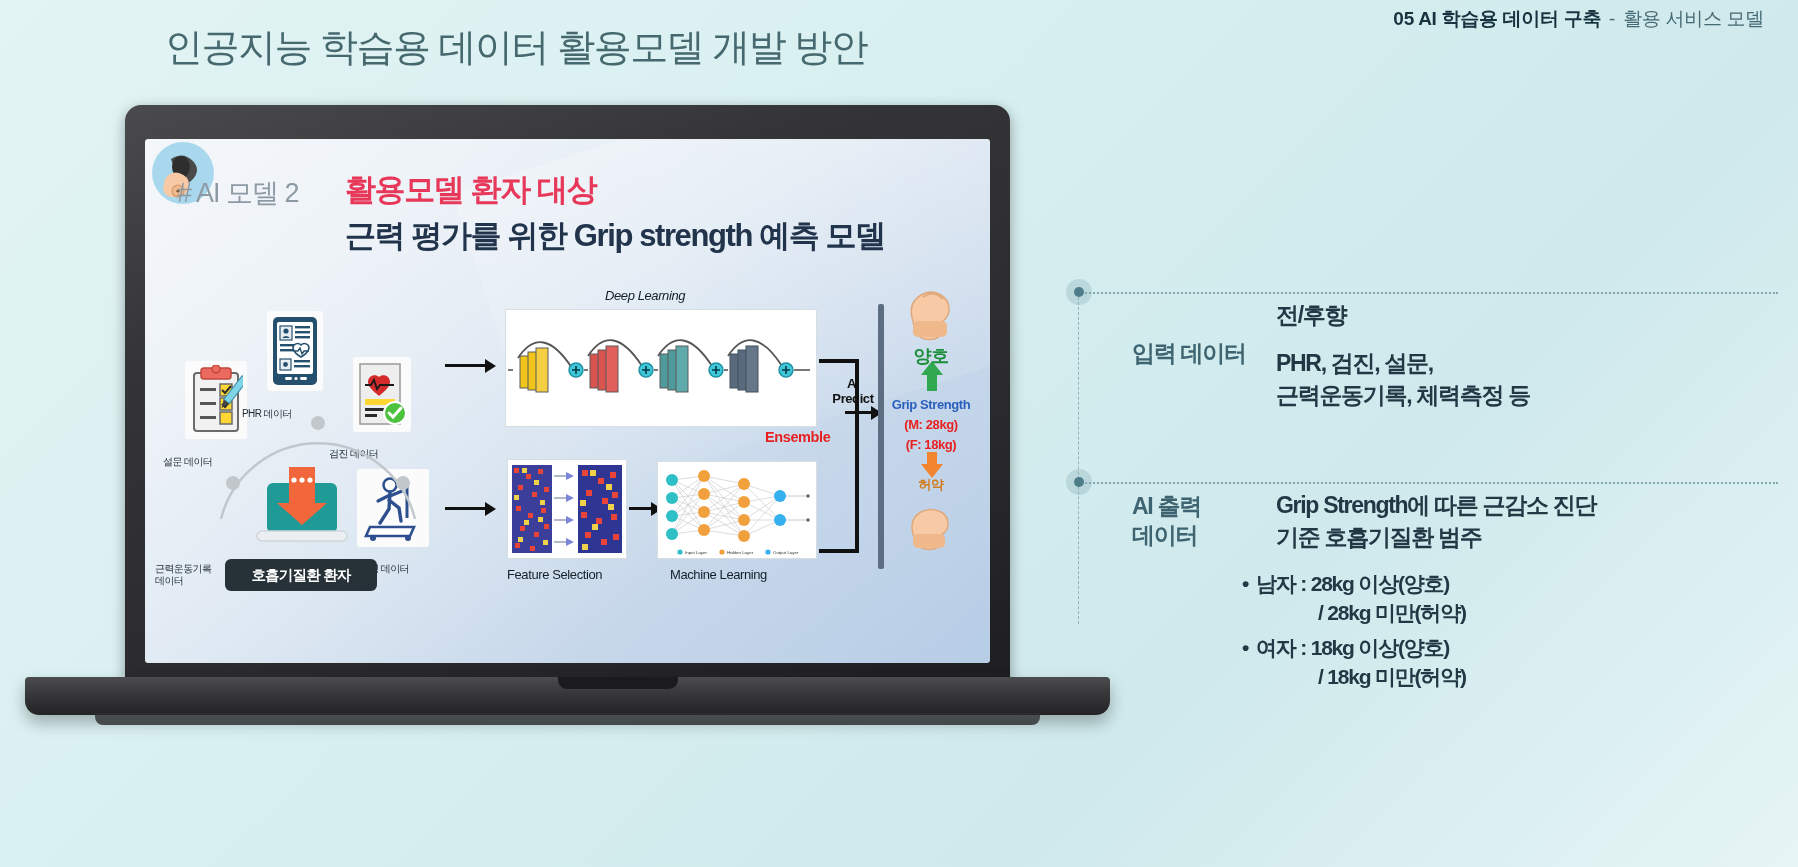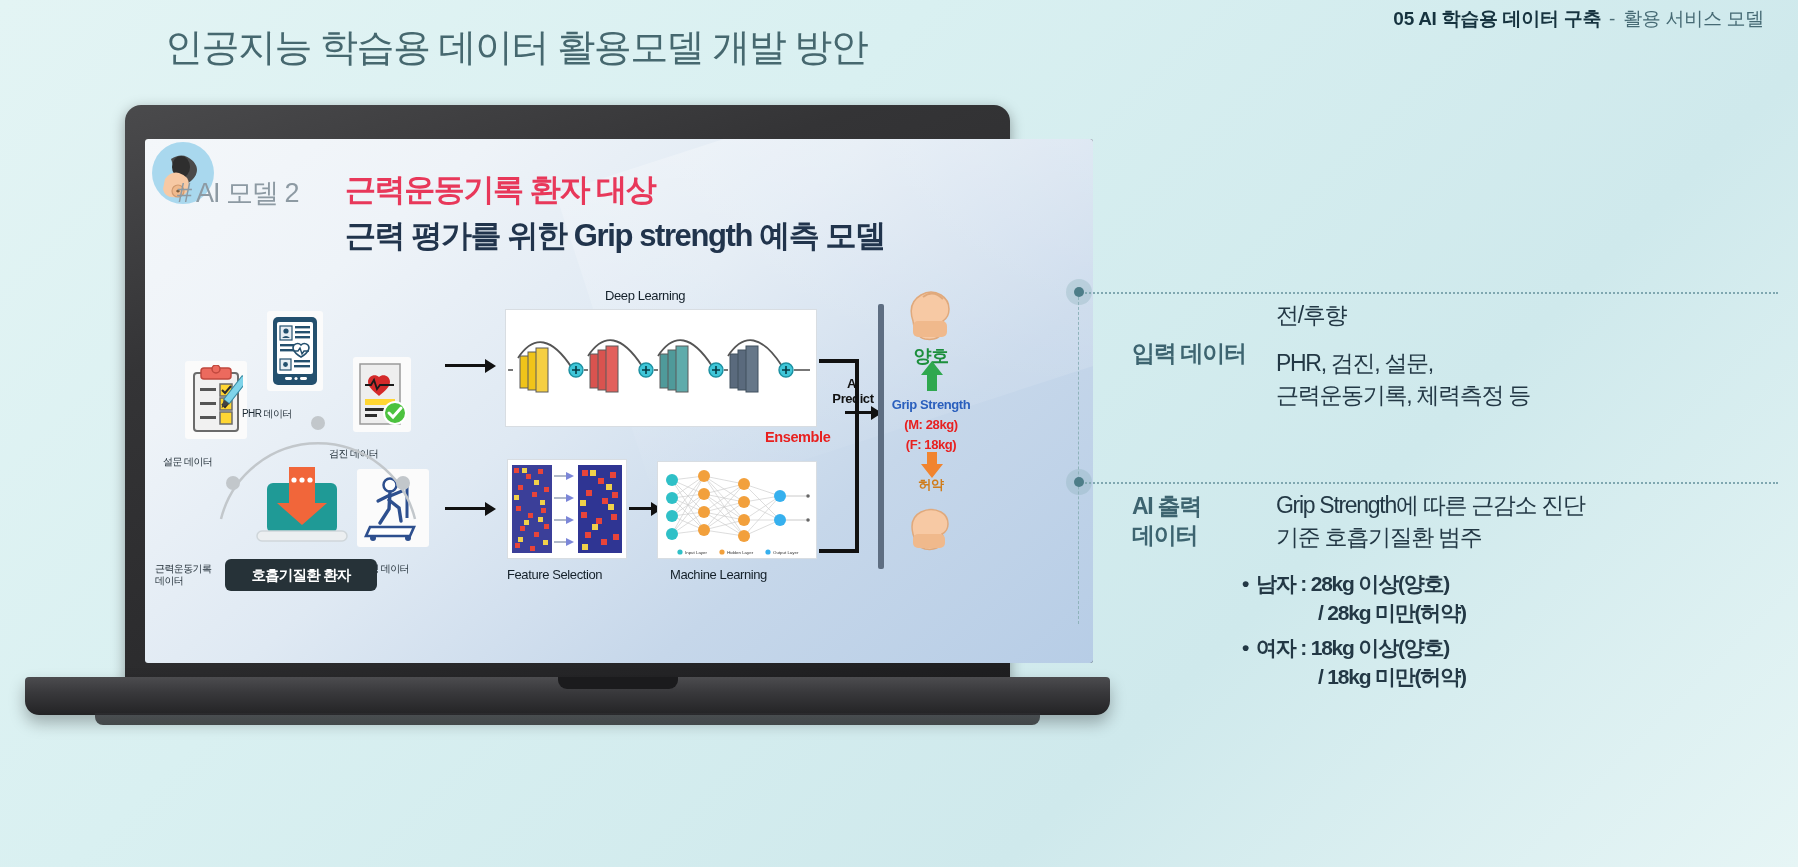--- a/index.html
+++ b/index.html
@@ -28,21 +28,21 @@
 
   
   #laptop { position: absolute; left: 125px; top: 105px; width: 985px; height: 625px; }
   #laptop-lid {
     position: absolute; left: 0; top: 0; width: 885px; height: 578px;
     background: linear-gradient(160deg,#4a4a4c 0%, #343436 30%, #2a2a2c 70%, #1e1e20 100%);
     border-radius: 16px 16px 6px 6px;
     box-shadow: 0 4px 14px rgba(0,0,0,.35);
   }
   #laptop-bezel-inner {
-    position: absolute; left: 20px; top: 34px; width: 948px; height: 524px;
+    position: absolute; left: 20px; top: 34px; width: 845px; height: 524px;
     background: #0c0c0d; border-radius: 3px; overflow: hidden;
   }
   #laptop-screen {
     position: absolute; inset: 0;
     background: linear-gradient(140deg,#f4f7fa 0%, #eef3f8 22%, #dfe9f3 46%, #c6d7ea 72%, #b7cde6 100%);
     overflow: hidden;
   }
   #screen-sheen {
     position: absolute; right: -60px; top: -40px; width: 560px; height: 330px;
     background: linear-gradient(200deg, rgba(255,255,255,0.38), rgba(255,255,255,0));
@@ -160,21 +160,21 @@
   }
   #info-vline {
     position: absolute; left: 18px; top: 22px; width: 0; height: 332px;
     border-left: 1.5px dashed #8fb3bb;
   }
   .info-label {
     position: absolute; left: 72px; font-size: 23px; font-weight: bold;
     color: #3d6470; letter-spacing: -1.3px; line-height: 1.28; white-space: nowrap;
   }
   .info-value {
-    position: absolute; left: 182px; font-size: 23px; font-weight: normal;
+    position: absolute; left: 182px; font-size: 23px; font-weight: bold;
     color: #233845; letter-spacing: -1.3px; line-height: 1.35; white-space: nowrap; padding-left: 34px;
   }
   .info-bullets { position: absolute; left: 182px; font-size: 21px; color: #233845;
     font-weight: bold; letter-spacing: -1.2px; line-height: 1.38; }
   .info-bullets .bl { display: block; white-space: nowrap; }
   .info-bullets .bl .dotb { display:inline-block; width: 14px; }
   .info-bullets .sub { display: block; white-space: nowrap; padding-left: 76px; }
 </style>
 </head>
 <body>
@@ -187,21 +187,21 @@
 
 <div id="page-title">인공지능 학습용 데이터 활용모델 개발 방안</div>
 
 <div id="laptop">
   <div id="laptop-lid">
     <div id="laptop-bezel-inner">
       <div id="laptop-screen">
         <div id="screen-sheen"></div>
 
         <div class="sc-tag"># AI 모델 2</div>
-        <div class="sc-head1">근력운동기록 환자 대상</div>
+        <div class="sc-head1">활용모델 환자 대상</div>
         <div class="sc-head2">근력 평가를 위한 Grip strength 예측 모델</div>
 
         <div class="icon-card" id="ic-survey">
           <svg width="54" height="70" viewBox="0 0 54 70">
             <rect x="5" y="8" width="44" height="58" rx="3" fill="#f1f1f1" stroke="#6b6b6b" stroke-width="2"></rect>
             <rect x="12" y="3" width="30" height="11" rx="3" fill="#ec6a5e" stroke="#c0483e" stroke-width="1.5"></rect>
             <circle cx="27" cy="4" r="4" fill="#ec6a5e" stroke="#c0483e" stroke-width="1.5"></circle>
             <rect x="11" y="23" width="16" height="3" fill="#555"></rect>
             <rect x="11" y="37" width="16" height="3" fill="#555"></rect>
             <rect x="11" y="51" width="16" height="3" fill="#555"></rect>
@@ -304,21 +304,21 @@
           <path d="M18 118 A100 100 0 0 1 212 118" stroke="#c2c7cb" stroke-width="2.5" fill="none"></path>
           <circle cx="115" cy="22" r="7" fill="#c2c7cb"></circle>
           <circle cx="30" cy="82" r="7" fill="#c2c7cb"></circle>
           <circle cx="200" cy="82" r="7" fill="#c2c7cb"></circle>
         </svg>
 
         <div class="arrow-blk" style="left:300px; top:225px; width:42px;"></div>
 
         <div class="arrow-blk" style="left:300px; top:368px; width:42px;"></div>
 
-        <div class="dg-title" style="left:460px; top:149px;">Deep Learning</div>
+        <div class="dg-title" style="left:460px; top:149px;font-style:italic;">Deep Learning</div>
         <div class="panel-white" id="dl-panel">
           <svg width="310" height="116" viewBox="0 0 310 116">
             <g fill="#8aa0b2">
               <g>
                 <rect x="14" y="46" width="10" height="32" fill="#f0c419" stroke="#5a5a5a" stroke-width="1"></rect>
                 <rect x="22" y="42" width="10" height="38" fill="#f0c419" stroke="#5a5a5a" stroke-width="1"></rect>
                 <rect x="30" y="38" width="12" height="44" fill="#f5cf42" stroke="#5a5a5a" stroke-width="1"></rect>
               </g>
               <g>
                 <rect x="84" y="44" width="10" height="34" fill="#d9534f" stroke="#5a5a5a" stroke-width="1"></rect>

